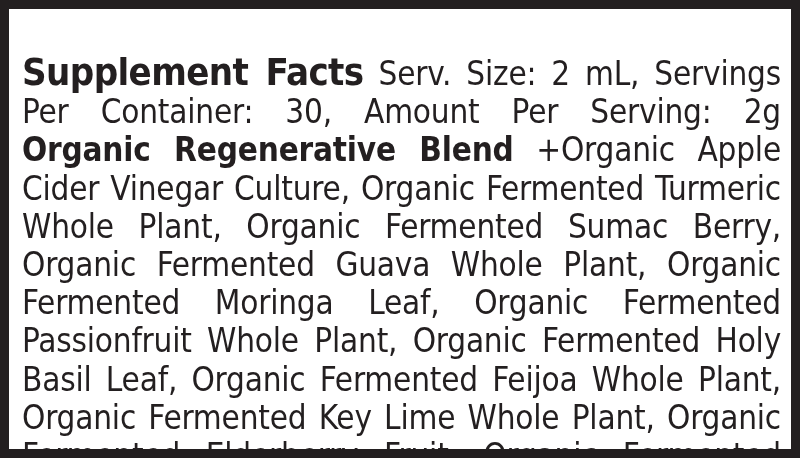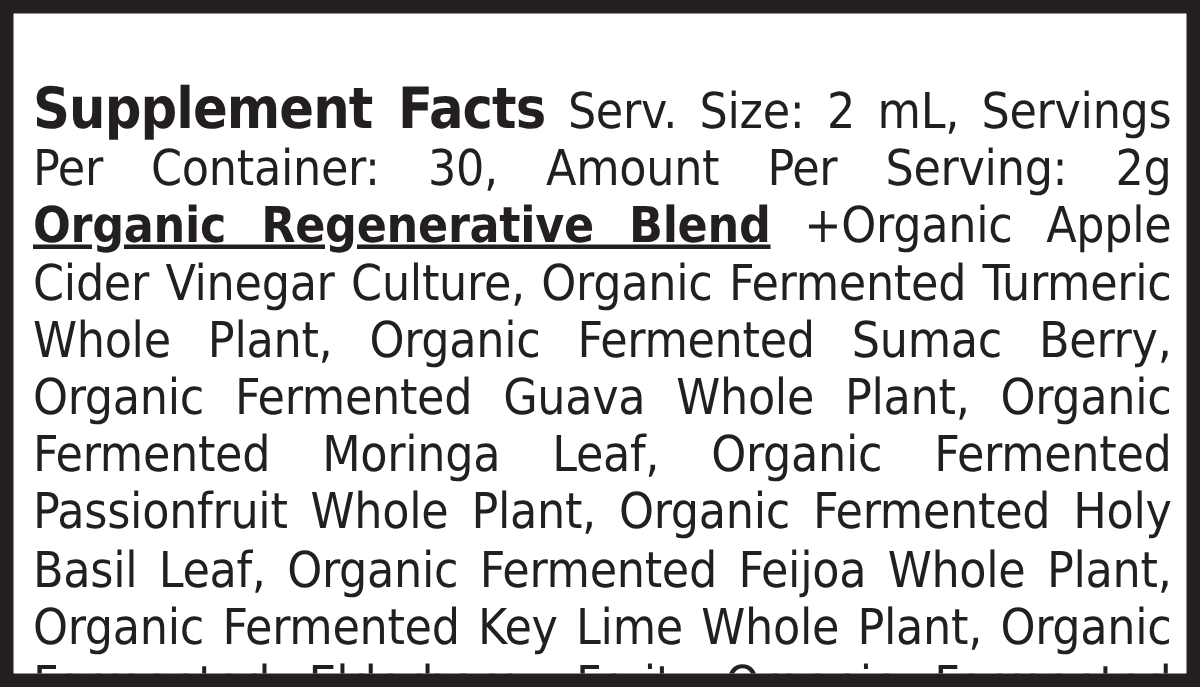--- a/index.html
+++ b/index.html
@@ -32,21 +32,20 @@
     font-stretch: condensed;
   }
   .title {
     font-weight: bold;
     font-size: 38px;
     letter-spacing: -0.6px;
     margin-top: 32px;
   }
   .bold {
     font-weight: bold;
-    text-decoration: underline;
   }
   .plus {
     font-weight: normal;
   }
   
   #facts-text::after {
     content: "";
     display: inline-block;
     width: 100%;
   }

